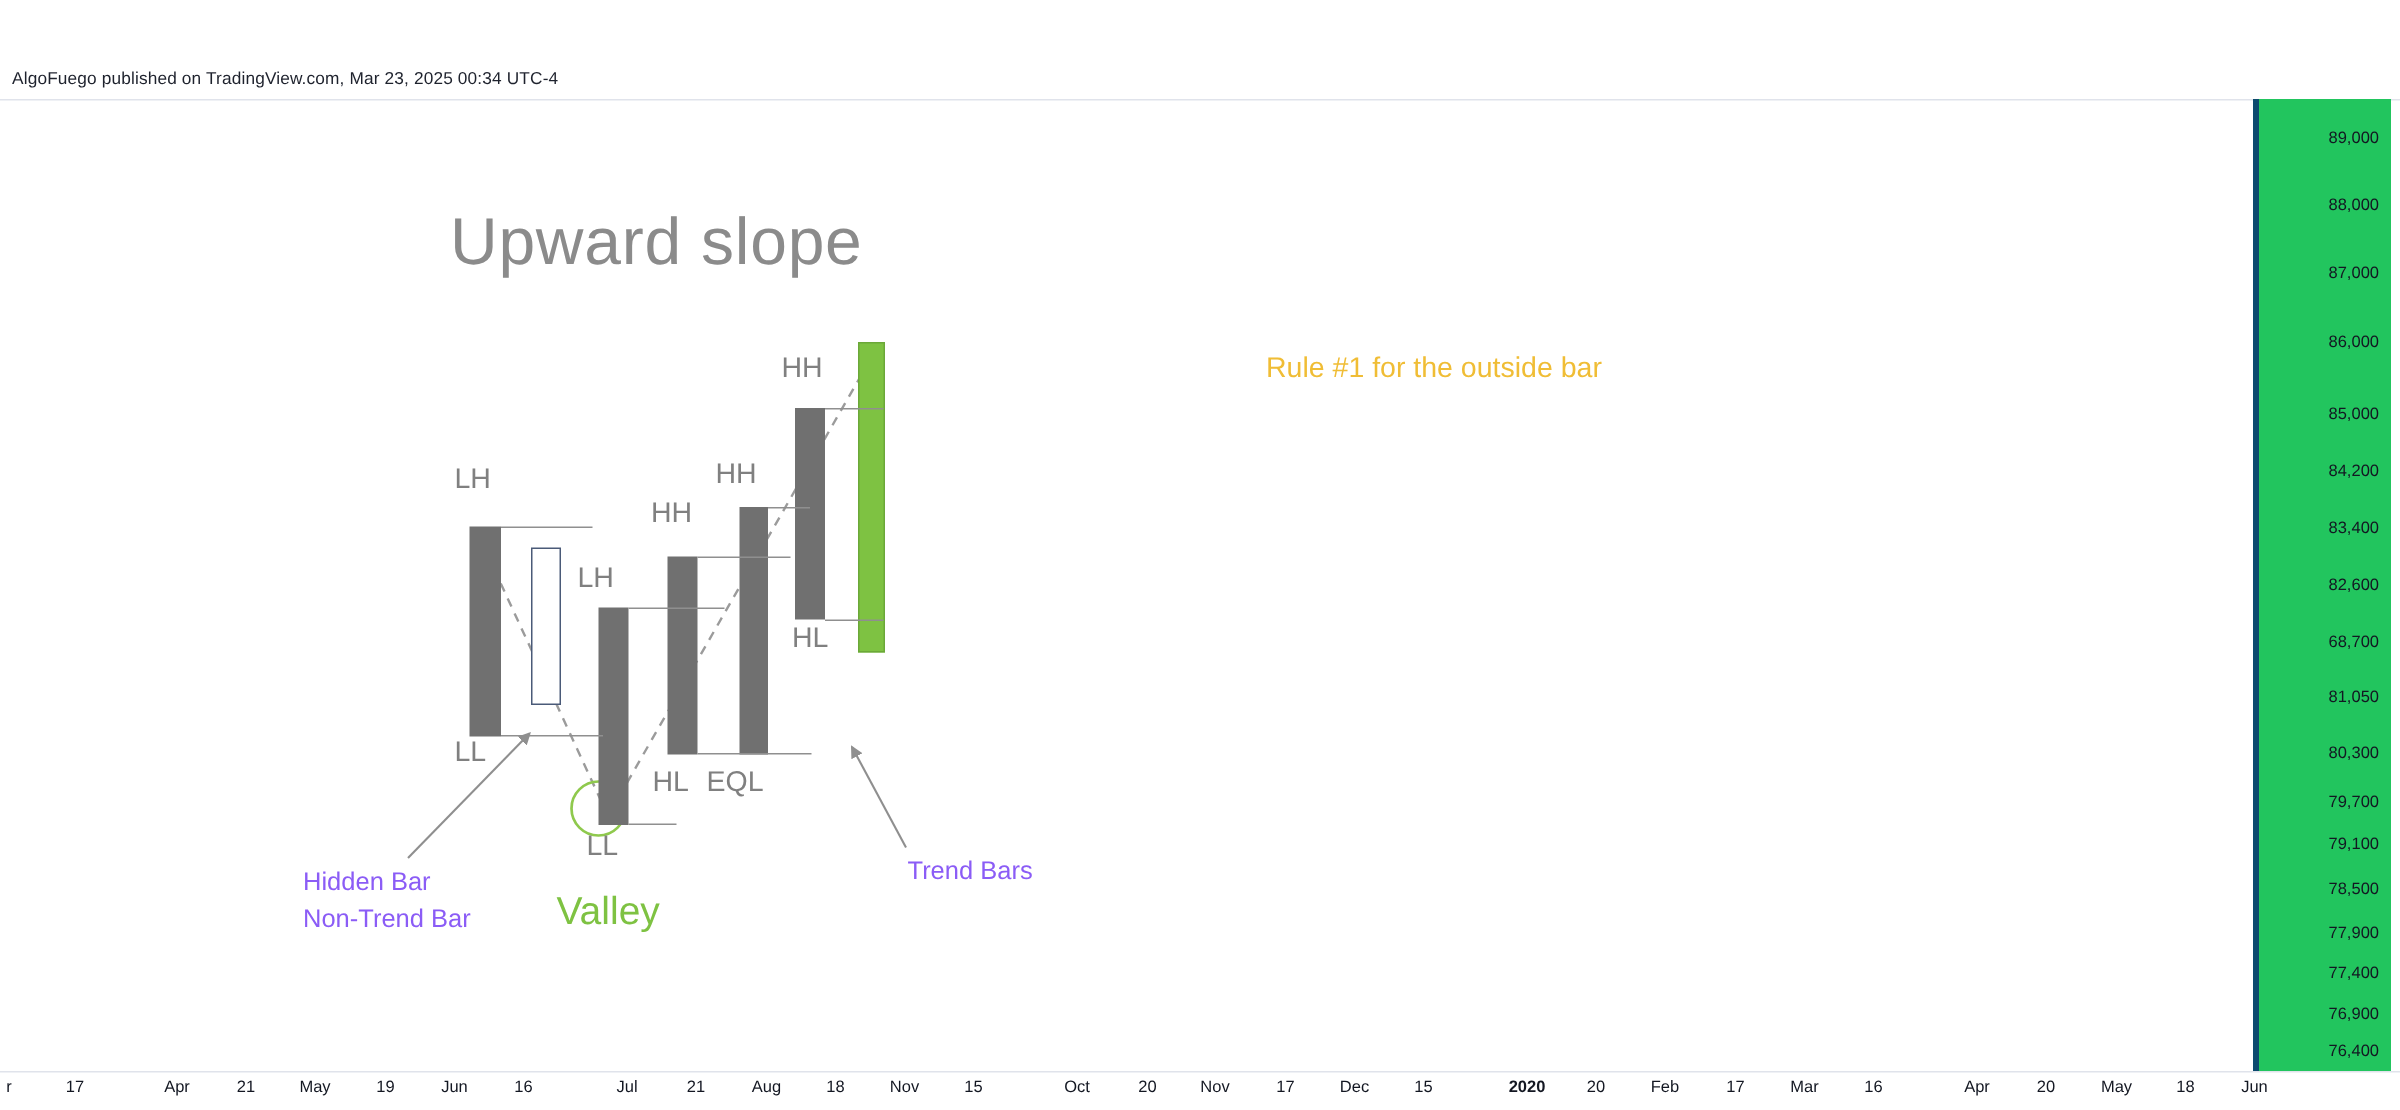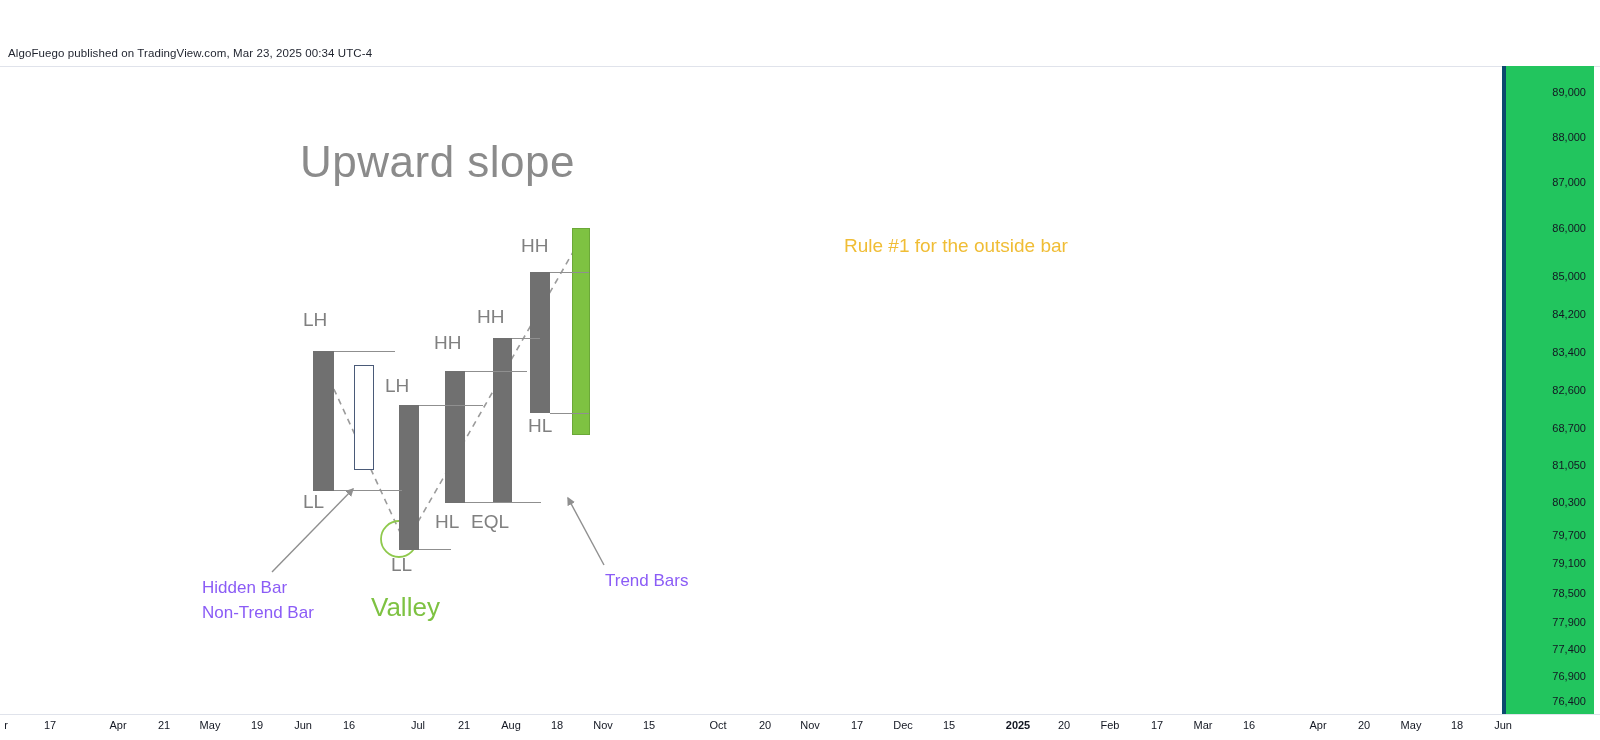--- a/index.html
+++ b/index.html
@@ -150,21 +150,21 @@
       <div class="time-tick" style="left: 511px;">Aug</div>
       <div class="time-tick" style="left: 557px;">18</div>
       <div class="time-tick" style="left: 603px;">Nov</div>
       <div class="time-tick" style="left: 649px;">15</div>
       <div class="time-tick" style="left: 718px;">Oct</div>
       <div class="time-tick" style="left: 765px;">20</div>
       <div class="time-tick" style="left: 810px;">Nov</div>
       <div class="time-tick" style="left: 857px;">17</div>
       <div class="time-tick" style="left: 903px;">Dec</div>
       <div class="time-tick" style="left: 949px;">15</div>
-      <div class="time-tick bold" style="left: 1018px;">2025</div>
+      <div class="time-tick bold" style="left: 1018px;">2020</div>
       <div class="time-tick" style="left: 1064px;">20</div>
       <div class="time-tick" style="left: 1110px;">Feb</div>
       <div class="time-tick" style="left: 1157px;">17</div>
       <div class="time-tick" style="left: 1203px; text-align: center;">Mar</div>
       <div class="time-tick" style="left: 1249px;">16</div>
       <div class="time-tick" style="left: 1318px;">Apr</div>
       <div class="time-tick" style="left: 1364px;">20</div>
       <div class="time-tick" style="left: 1411px;">May</div>
       <div class="time-tick" style="left: 1457px;">18</div>
       <div class="time-tick" style="left: 1503px;">Jun</div>

